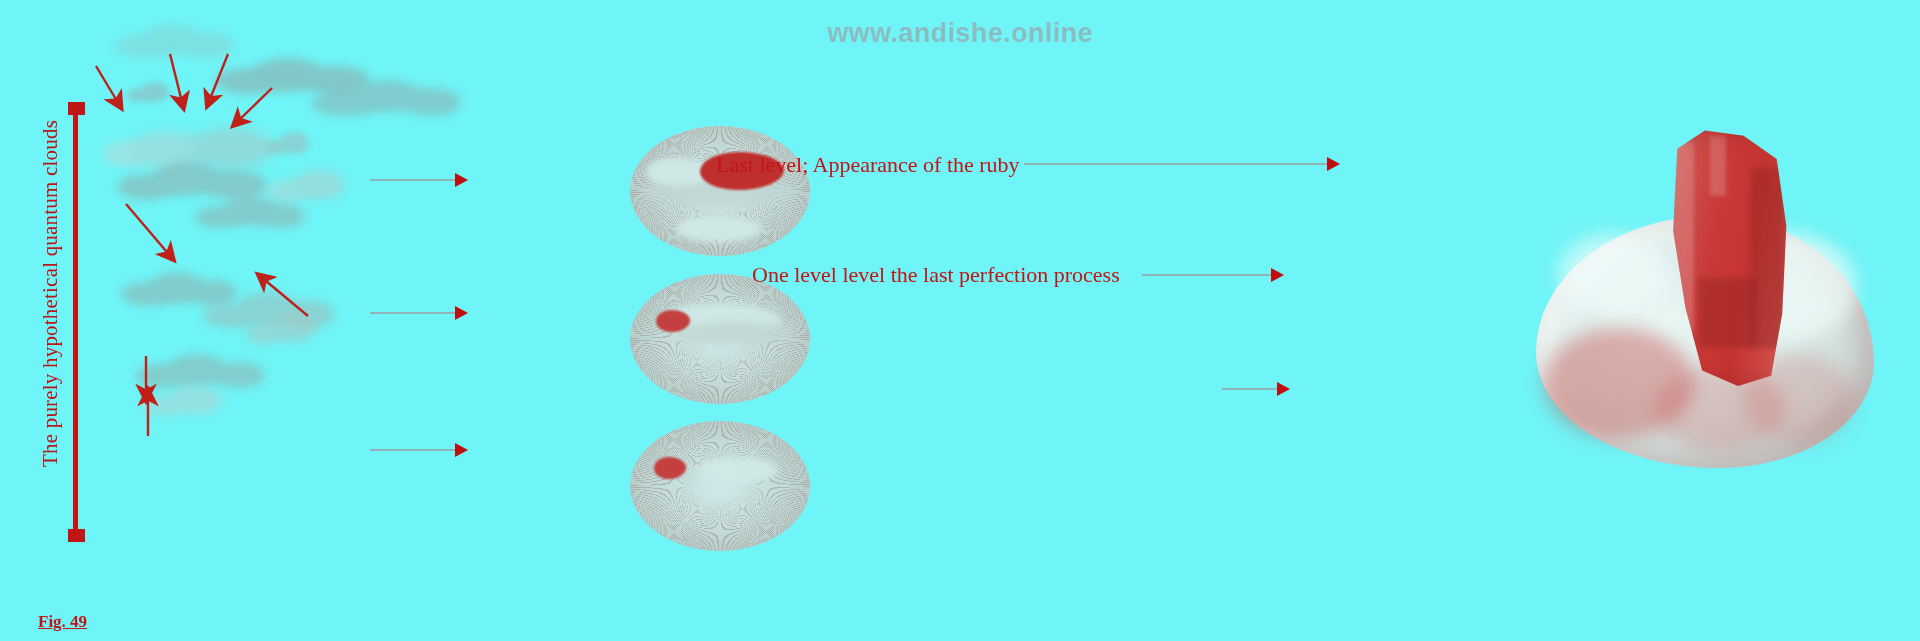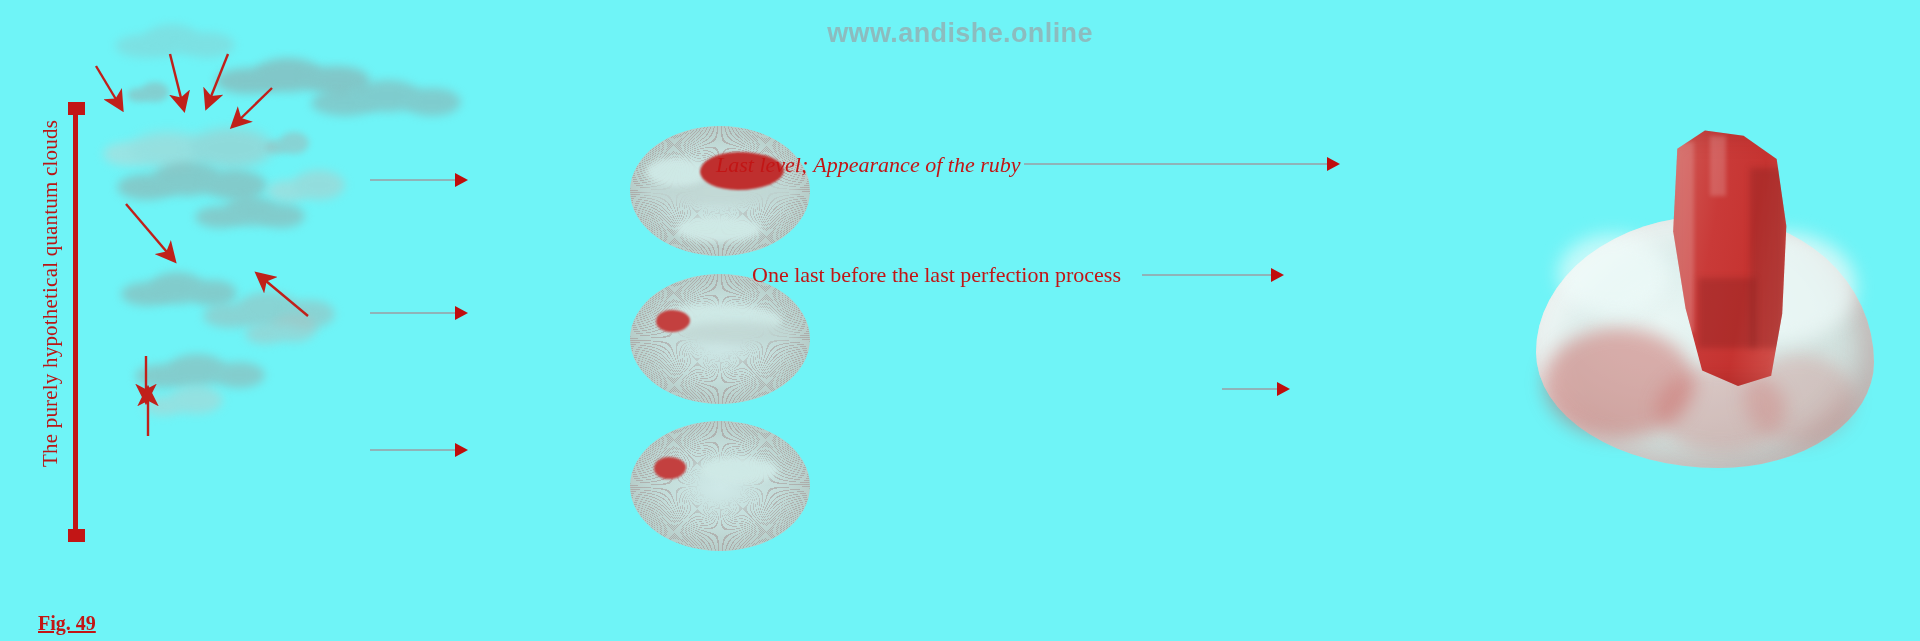--- a/index.html
+++ b/index.html
@@ -29,21 +29,21 @@
   .vcaption{
     position:absolute;left:-160px;top:265px;width:420px;
     transform:rotate(-90deg);transform-origin:center center;
     text-align:center;
     color:#b91616;font-size:21px;letter-spacing:.2px;white-space:nowrap;
   }
 
   
   .figcap{
     position:absolute;left:38px;top:596px;
-    color:#c21515;font-weight:bold;font-size:20px;
+    color:#c21515;font-weight:bold;font-size:17px;
     text-decoration:underline;
   }
 
   
   .cloudfield{position:absolute;left:95px;top:8px;width:430px;height:490px;}
   .cloud{position:absolute;border-radius:50%;}
   .cloud i{position:absolute;border-radius:50%;display:block;}
 
   
   .harrow{position:absolute;height:14px;}
@@ -230,27 +230,27 @@
     <span class="band" style="left:46px;top:48px;width:120px;height:22px;"></span>
     <span class="red" style="left:26px;top:36px;width:34px;height:22px;"></span>
   </div>
 
   <div class="oval" style="left:630px;top:405px;">
     <span class="streaks"></span>
     <span class="pale" style="left:70px;top:36px;width:78px;height:26px;"></span>
     <span class="red" style="left:24px;top:36px;width:32px;height:22px;"></span>
   </div>
 
-  <div class="label" style="left:716px;top:136px;font-style:italic;">Last level; Appearance of the ruby</div>
+  <div class="label" style="left:716px;top:136px;">Last level; Appearance of the ruby</div>
   <div class="harrow" style="left:1024px;top:141px;width:316px;">
       <span class="ln"></span>
       <span class="hd"></span>
     </div>
 
-  <div class="label" style="left:752px;top:246px;">One last before the last perfection process</div>
+  <div class="label" style="left:752px;top:246px;">One level level the last perfection process</div>
   <div class="harrow" style="left:1142px;top:252px;width:142px;">
       <span class="ln"></span>
       <span class="hd"></span>
     </div>
 
   <div class="harrow" style="left:1222px;top:366px;width:68px;">
       <span class="ln"></span>
       <span class="hd"></span>
     </div>
 

